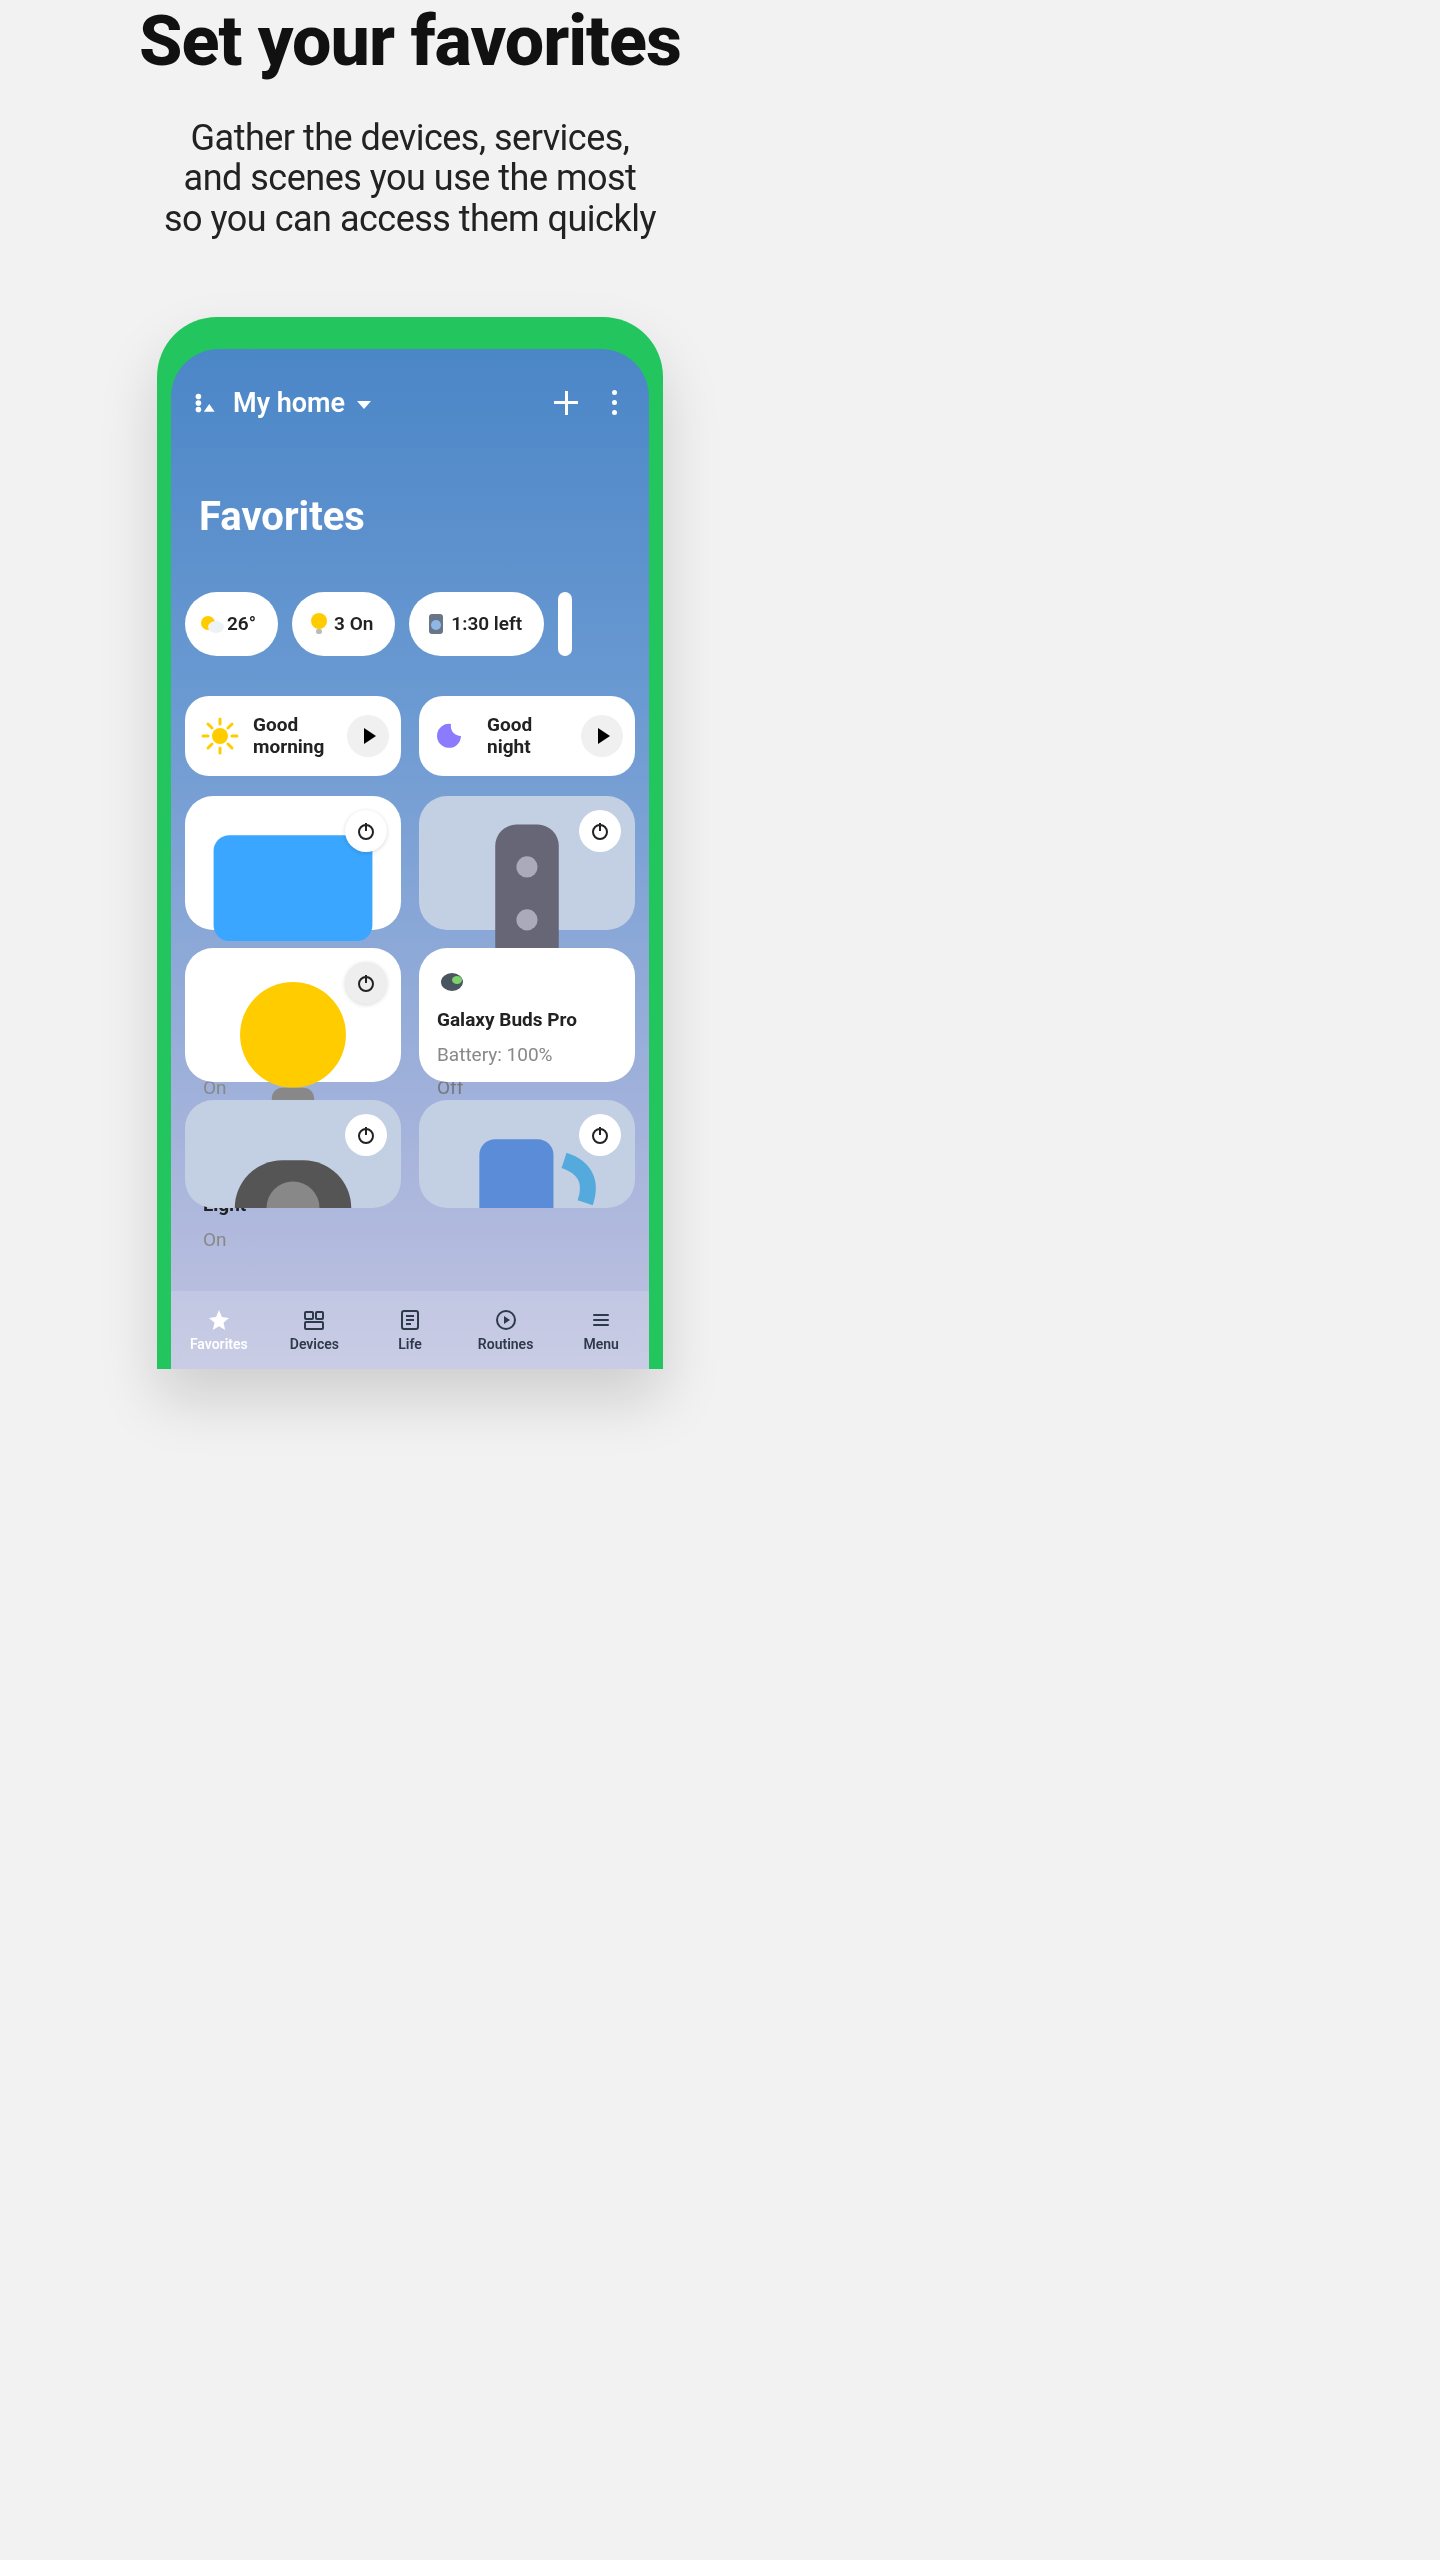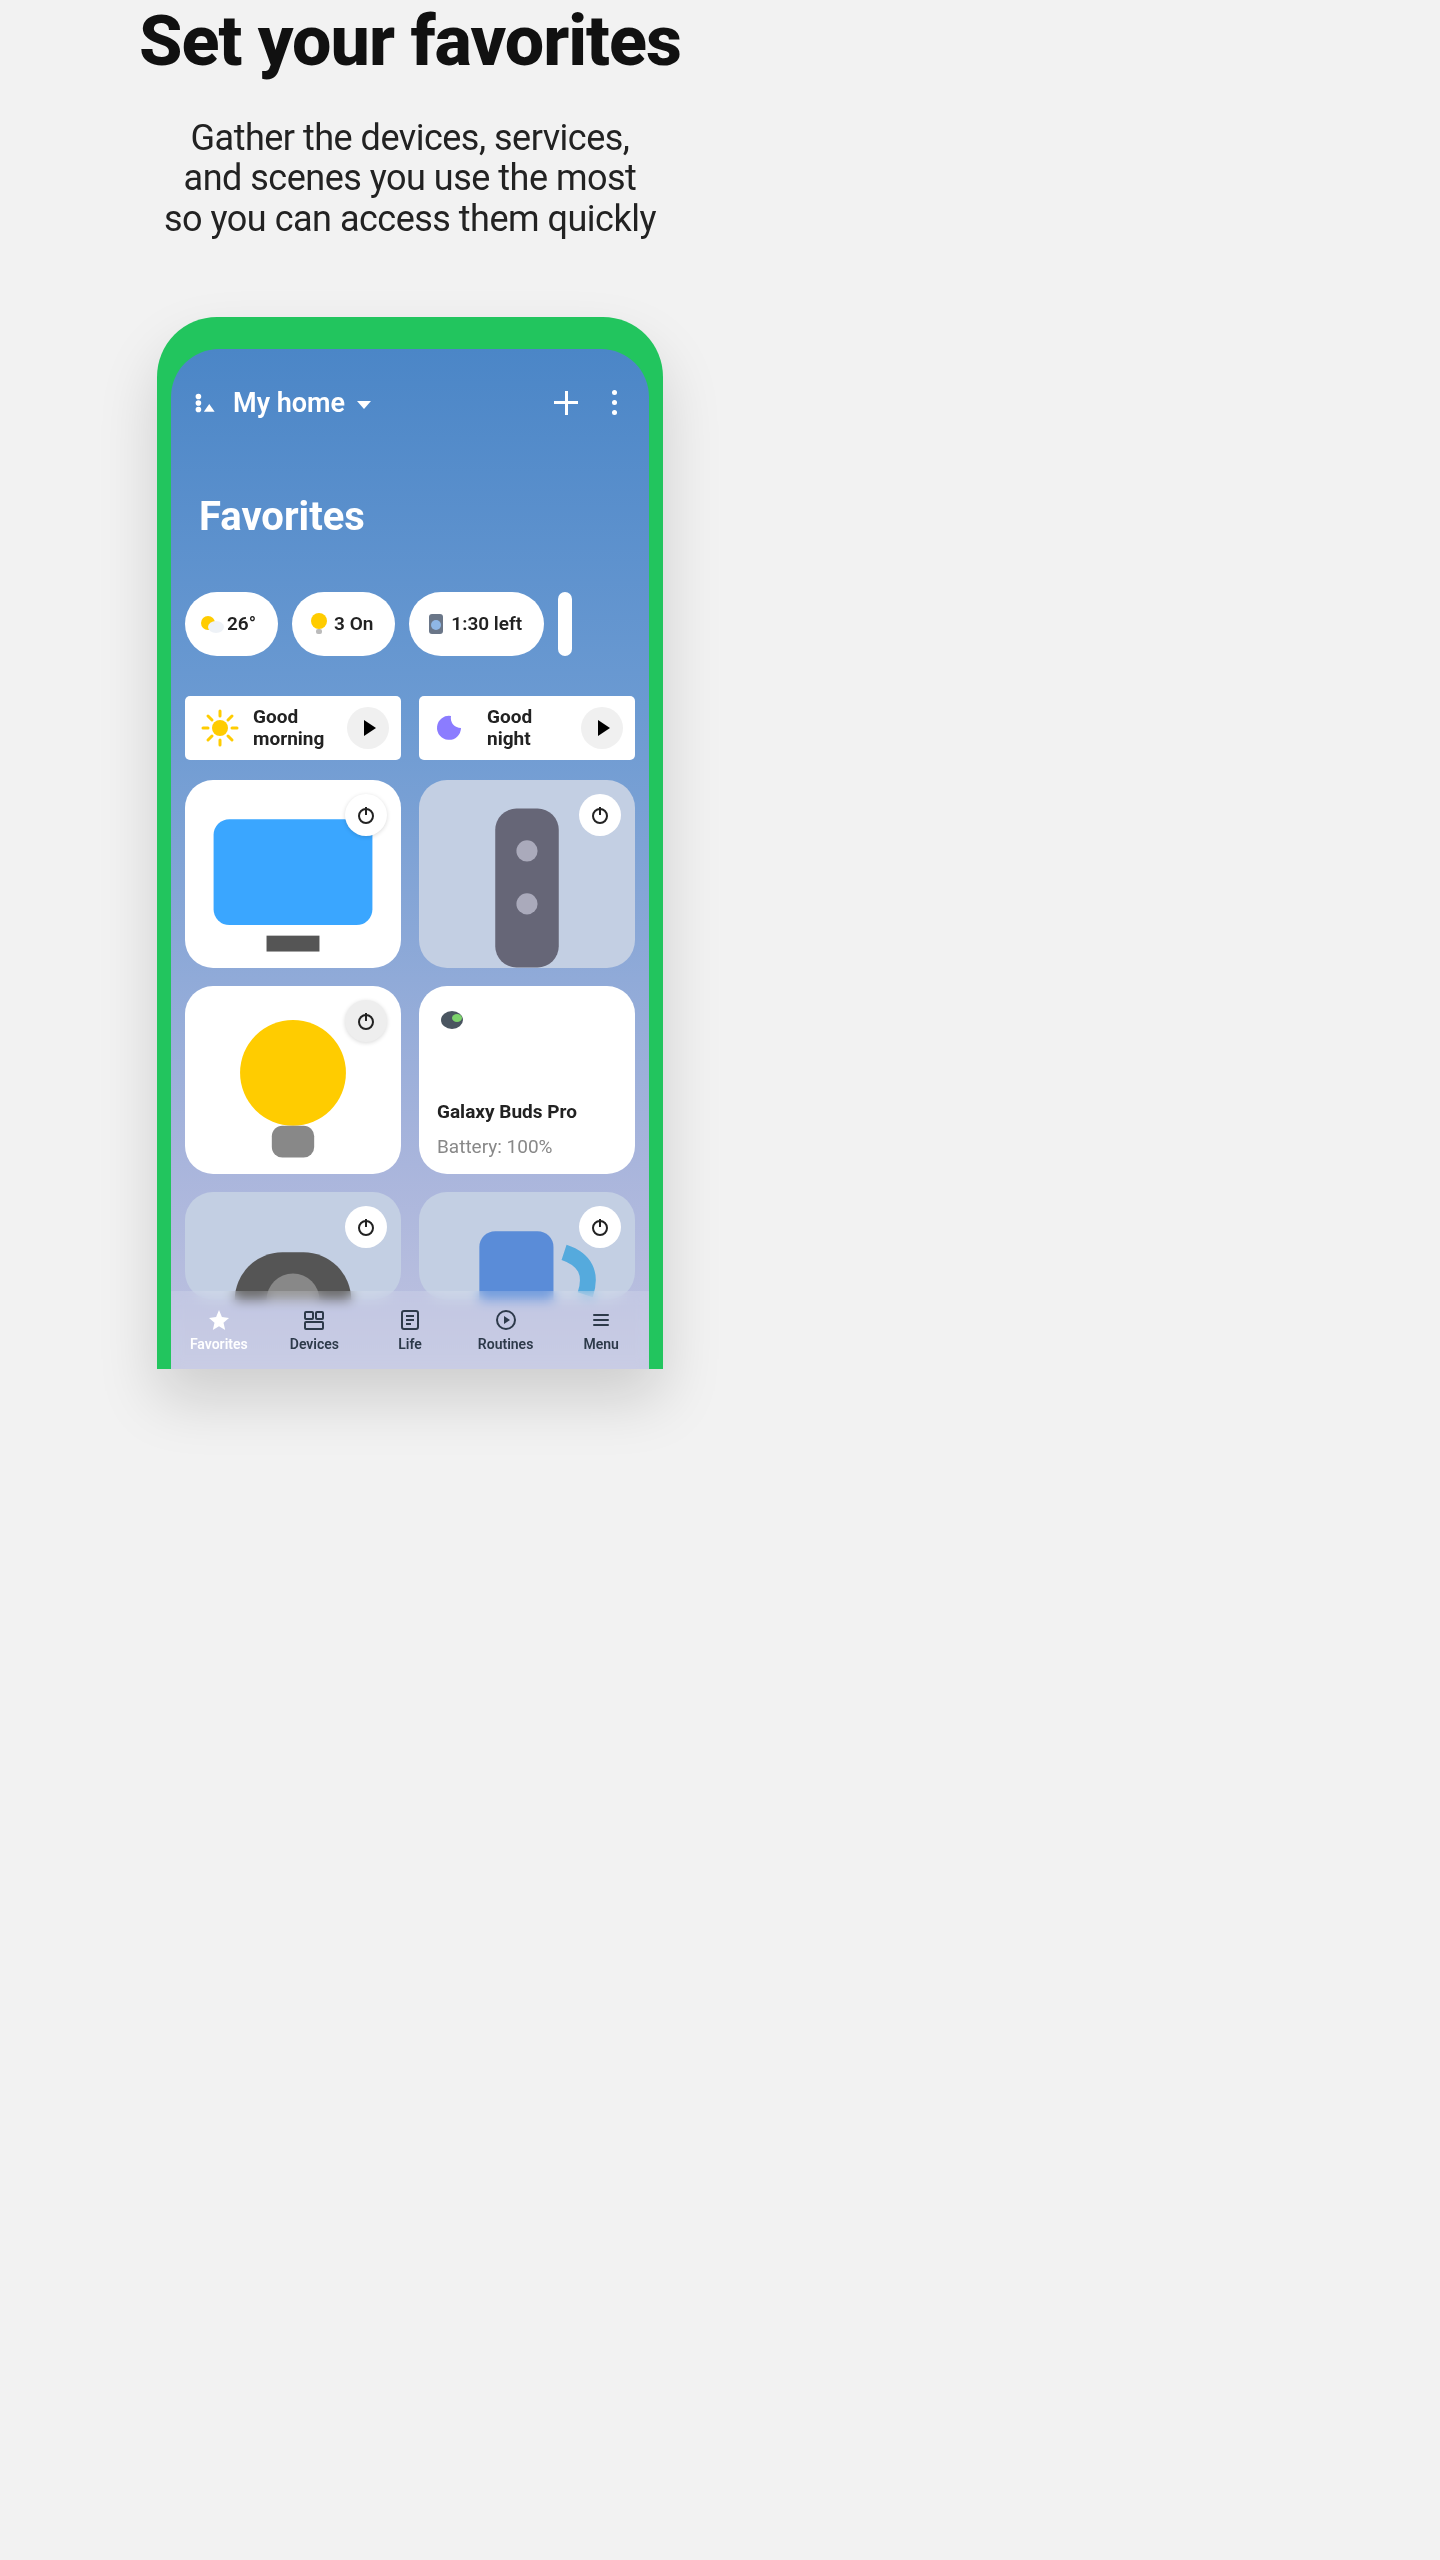--- a/index.html
+++ b/index.html
@@ -110,22 +110,22 @@
   .pill.peek { width: 14px; padding: 0; }
 
   .scene-row {
     display: flex;
     gap: 18px;
     padding: 40px 14px 0 14px;
   }
   .scene {
     flex: 1;
     background: #fff;
-    border-radius: 5px;
-    height: 64px;
+    border-radius: 24px;
+    height: 80px;
     display: flex;
     align-items: center;
     padding: 0 12px 0 16px;
     justify-content: center;
   }
   .scene .sicon { width: 38px; height: 38px; }
   .scene .slabel { flex: 1; margin-left: 14px; font-size: 19px; font-weight: 700; color: #222; line-height: 1.15; }
   .play {
     width: 42px; height: 42px; border-radius: 50%; background: #f0f0f0;
     display:flex; align-items:center; justify-content:center;
@@ -140,21 +140,21 @@
 
   .device-grid {
     padding: 20px 14px 0 14px;
     display: grid;
     grid-template-columns: 1fr 1fr;
     gap: 18px;
   }
   .device {
     border-radius: 28px;
     padding: 18px 18px 16px 18px;
-    height: 188px;
+    height: 134px;
     position: relative;
   }
   .device.on  { background: #fff; }
   .device.off { background: #c3cfe3; }
   .device.bud { background: #fff; display:flex; flex-direction:column; justify-content:flex-end; }
   .power {
     position: absolute; top: 14px; right: 14px;
     width: 42px; height: 42px; border-radius: 50%;
     background: #eee;
     display:flex; align-items:center; justify-content:center;

